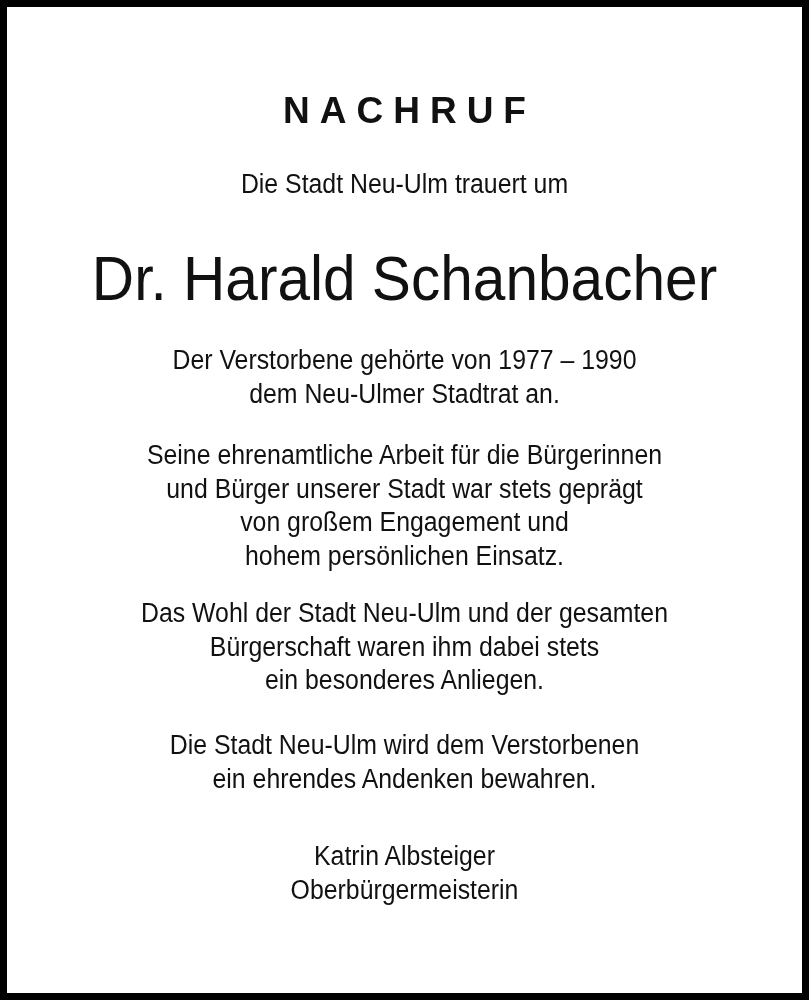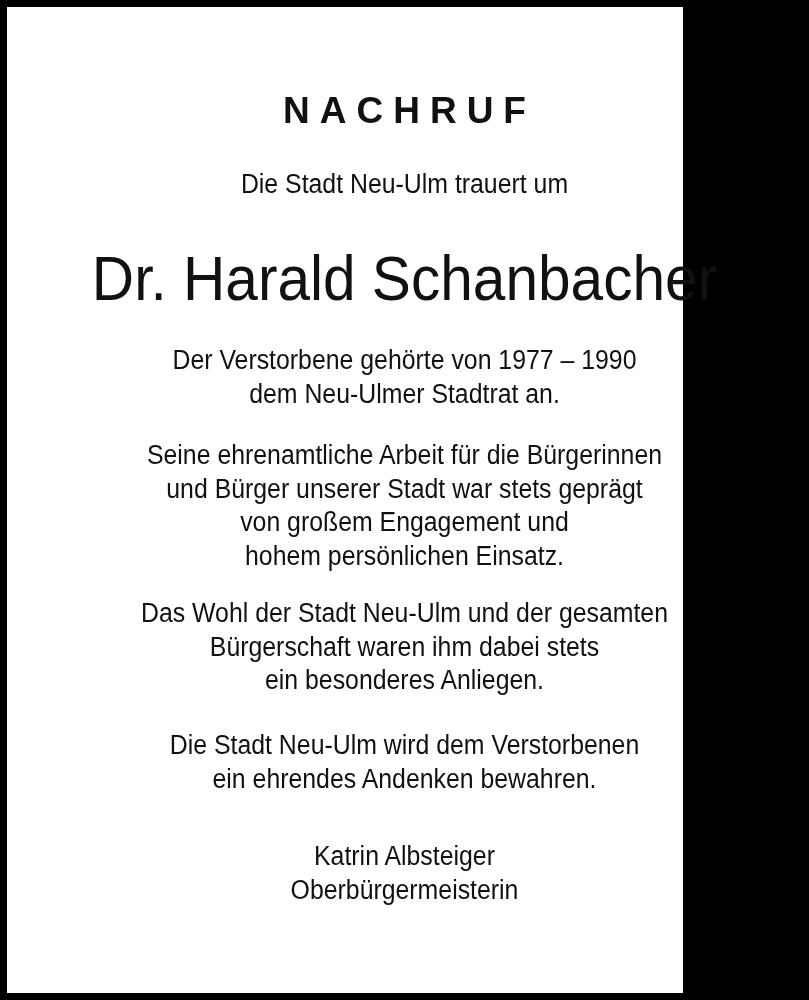--- a/index.html
+++ b/index.html
@@ -1,18 +1,18 @@
 <!DOCTYPE html>
 <html><head>
 <meta charset="utf-8">
 <style>
   html, body { margin: 0; padding: 0; background: #000; }
   body { width: 809px; height: 1000px; position: relative; overflow: hidden; }
   .frame {
-    position: absolute; left: 7px; top: 7px; width: 676px; height: 986px;
+    position: absolute; left: 7px; top: 7px; width: 795px; height: 986px;
     background: #fff;
   }
   .ad { font-family: "Liberation Sans", sans-serif; color: #111; text-align: center; }
   .line { position: absolute; left: 0; width: 795px; white-space: nowrap; }
   .title {
     font-weight: bold; font-size: 37px; letter-spacing: 10px;
     top: 83px; padding-left: 10px; box-sizing: border-box;
   }
   .intro { font-size: 27px; top: 162px; transform: scaleX(0.92); }
   .name { font-size: 63px; top: 235px; transform: scaleX(0.93); }

